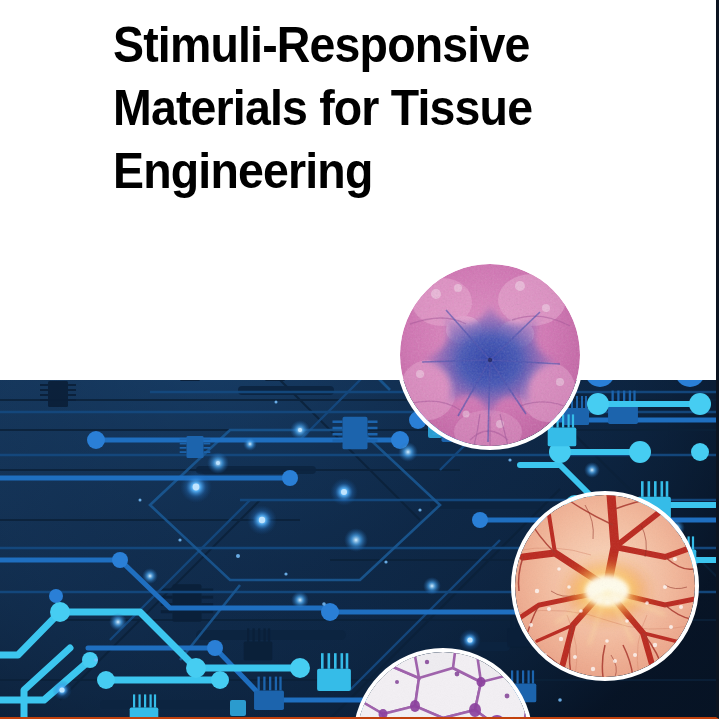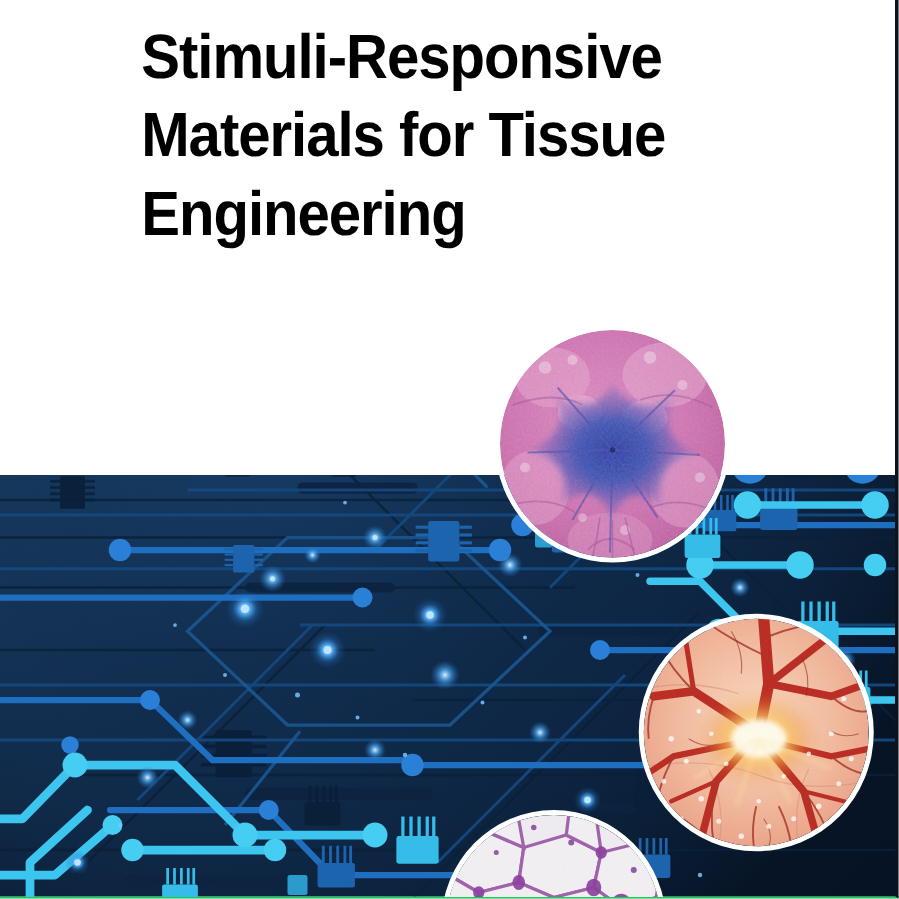--- a/index.html
+++ b/index.html
@@ -11,21 +11,21 @@
     font-family: "Liberation Sans", sans-serif;
   }
   #cover {
     position: relative;
     width: 719px;
     height: 719px;
     overflow: hidden;
     background: #ffffff;
     box-sizing: border-box;
     border-right: 3px solid #0c1420;
-    border-bottom: 2px solid #22c55e;
+    border-bottom: 2px solid #c2410c;
   }
 
   
   #title-panel {
     position: absolute;
     left: 0; top: 0;
     width: 719px;
     height: 380px;
     background: #ffffff;
     z-index: 30;

